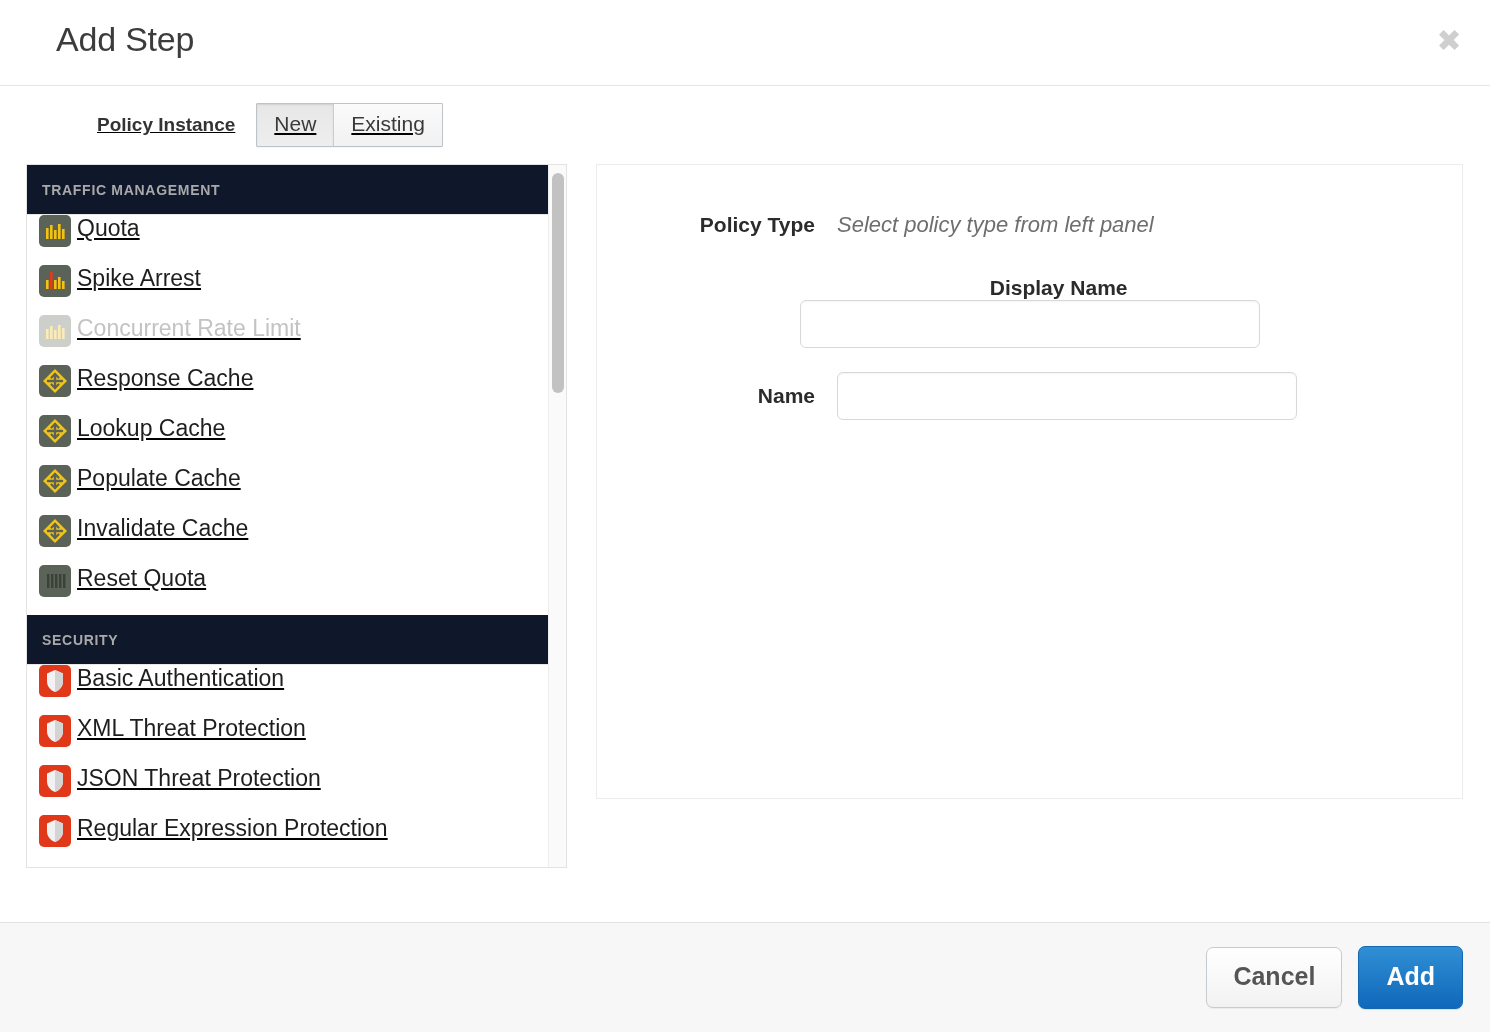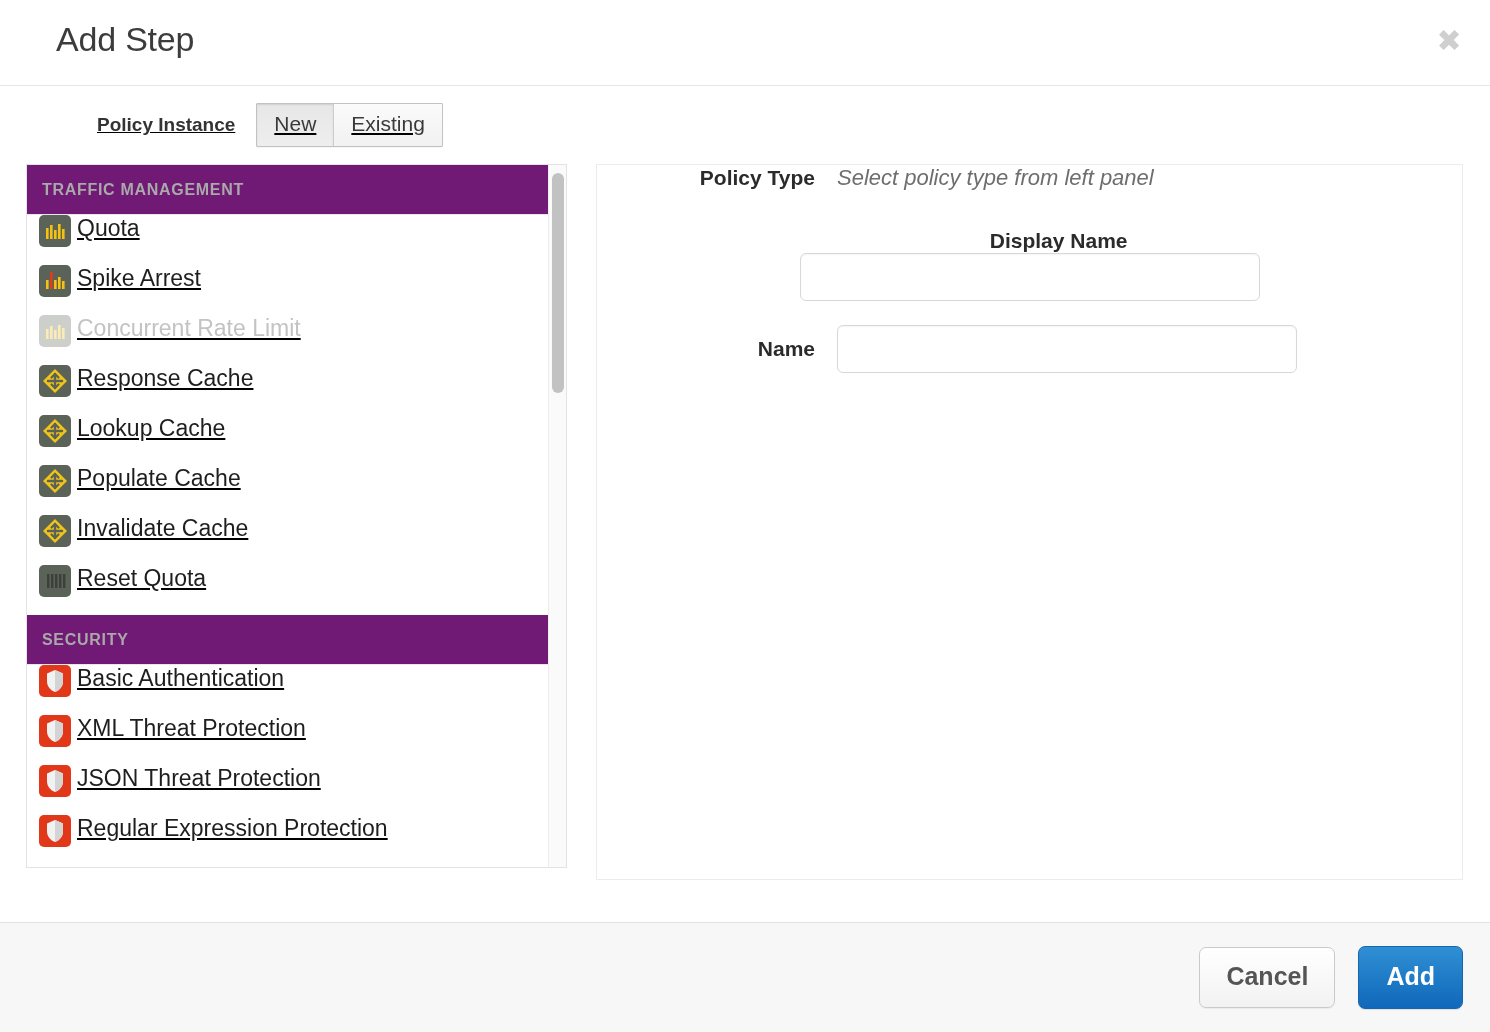--- a/index.html
+++ b/index.html
@@ -107,25 +107,25 @@
     border: 1px solid #e3e3e3;
     overflow: hidden;
   }
   .policy-list {
     position: absolute;
     top: 0; left: 0; right: 0;
     overflow: hidden;
   }
   .policy-section-header {
     height: 50px;
-    background: #701a75;
+    background: #0f172a;
     display: flex;
     align-items: center;
     padding-left: 15px;
-    font-size: 16px;
+    font-size: 14px;
     font-weight: 700;
     letter-spacing: 0.7px;
     color: #a9a9a9;
     border-bottom: 1px solid #e8e8e8;
   }
   .policy-item {
     height: 50px;
     display: flex;
     align-items: flex-start;
     padding-left: 12px;
@@ -167,23 +167,24 @@
     width: 12px; height: 220px;
     background: #c2c2c2;
     border-radius: 6px;
     cursor: pointer;
   }
 
   
   .detail-panel {
     flex: 1 1 auto;
     margin-left: 29px;
-    height: 716px;
+    height: 635px;
     background: #ffffff;
     border: 1px solid #ececec;
+    padding-top: 47px;
     overflow: hidden;
   }
   .form-row {
     display: flex;
     align-items: center;
     margin-bottom: 24px;
   }
   .form-label {
     width: 240px;
     min-width: 240px;
@@ -217,21 +218,21 @@
   
   .dialog-footer {
     height: 110px;
     min-height: 110px;
     background: #f7f7f7;
     border-top: 1px solid #e2e2e2;
     display: flex;
     align-items: center;
     justify-content: flex-end;
     padding-right: 27px;
-    gap: 23px;
+    gap: 16px;
   }
   .btn {
     font-family: "Liberation Sans", sans-serif;
     font-size: 25px;
     font-weight: 700;
     border-radius: 7px;
     cursor: pointer;
     line-height: 1;
   }
   .btn-cancel {

